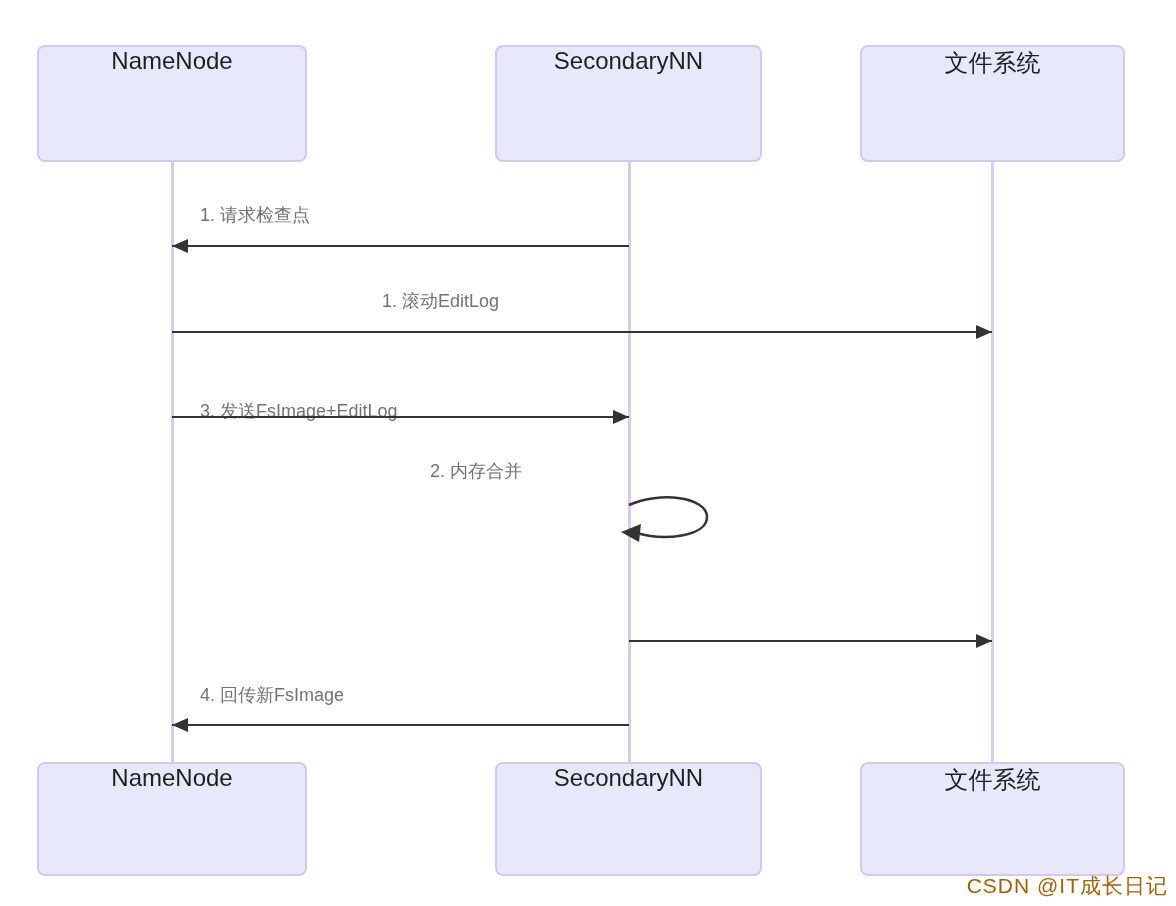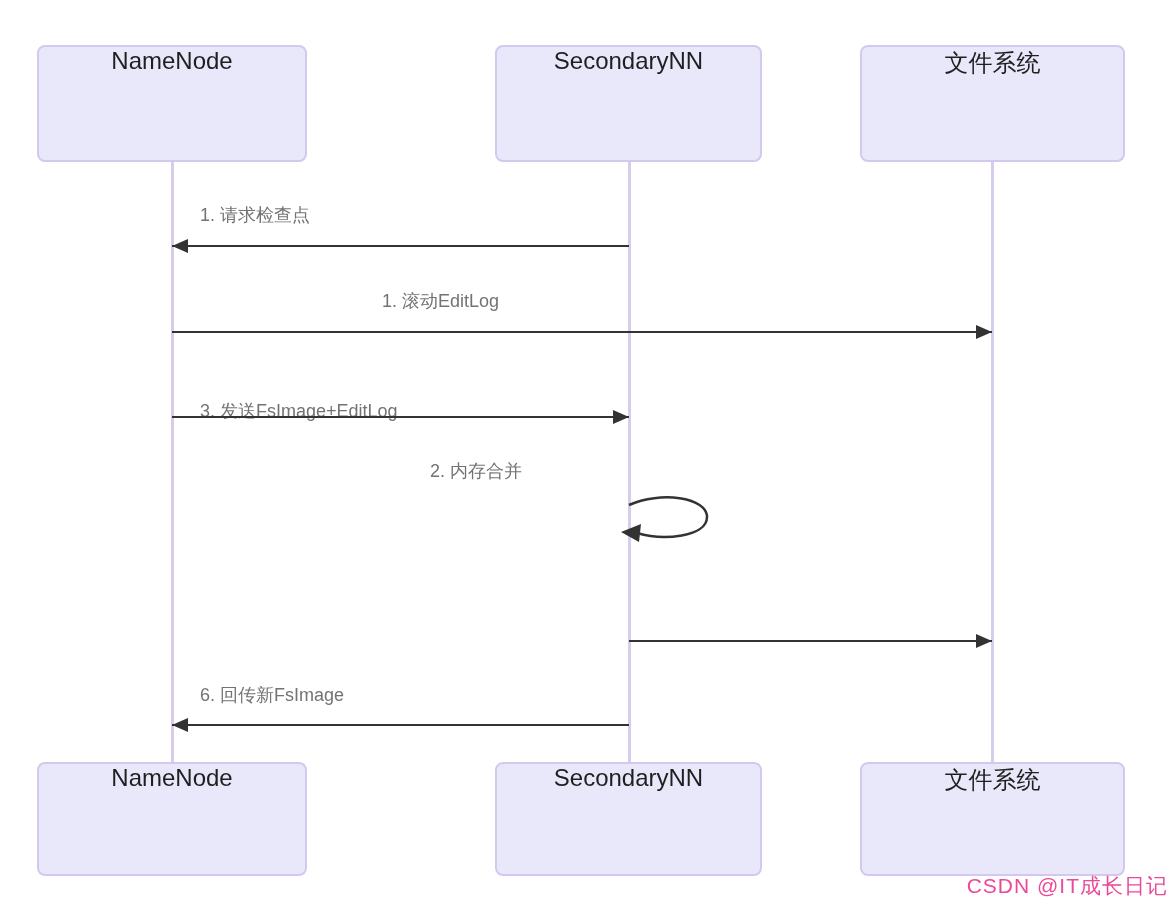--- a/index.html
+++ b/index.html
@@ -56,21 +56,21 @@
     border-top: 7px solid transparent;
     border-bottom: 7px solid transparent;
     border-left: 16px solid #333333;
   }
   .self-loop { position: absolute; }
   .watermark {
     position: absolute;
     right: 8px;
     bottom: 6px;
     font-size: 21px;
-    color: #ec4899;
+    color: #a16207;
     letter-spacing: 1px;
   }
 </style>
 </head>
 <body>
 
 <div class="canvas">
 
   <div class="lifeline" style="left:171px;"></div>
   <div class="lifeline" style="left:628px;"></div>
@@ -100,21 +100,21 @@
 
   <div class="msg-label" style="left:430px; top:457px;">2. 内存合并</div>
   <svg class="self-loop" style="left:615px; top:495px;" width="100" height="52" viewBox="0 0 100 52">
     <path d="M14,10 C45,-4 92,2 92,22 C92,42 48,46 22,38" fill="none" stroke="#333333" stroke-width="2.5"></path>
     <polygon points="6,37 26,29 24,47" fill="#333333"></polygon>
   </svg>
 
   <div class="msg-line" style="left:629px; top:640px; width:363px;"></div>
   <div class="arrow-right" style="left:976px; top:634px;"></div>
 
-  <div class="msg-label" style="left:200px; top:681px;">6. 回传新FsImage</div>
+  <div class="msg-label" style="left:200px; top:681px;">4. 回传新FsImage</div>
   <div class="msg-line" style="left:172px; top:724px; width:457px;"></div>
   <div class="arrow-left" style="left:172px; top:718px;"></div>
 
   <div class="actor-box" style="left:37px; top:762px; width:270px; height:114px;">
     <span>NameNode</span>
   </div>
   <div class="actor-box" style="left:495px; top:762px; width:267px; height:114px;">
     <span>SecondaryNN</span>
   </div>
   <div class="actor-box" style="left:860px; top:762px; width:265px; height:114px;">

